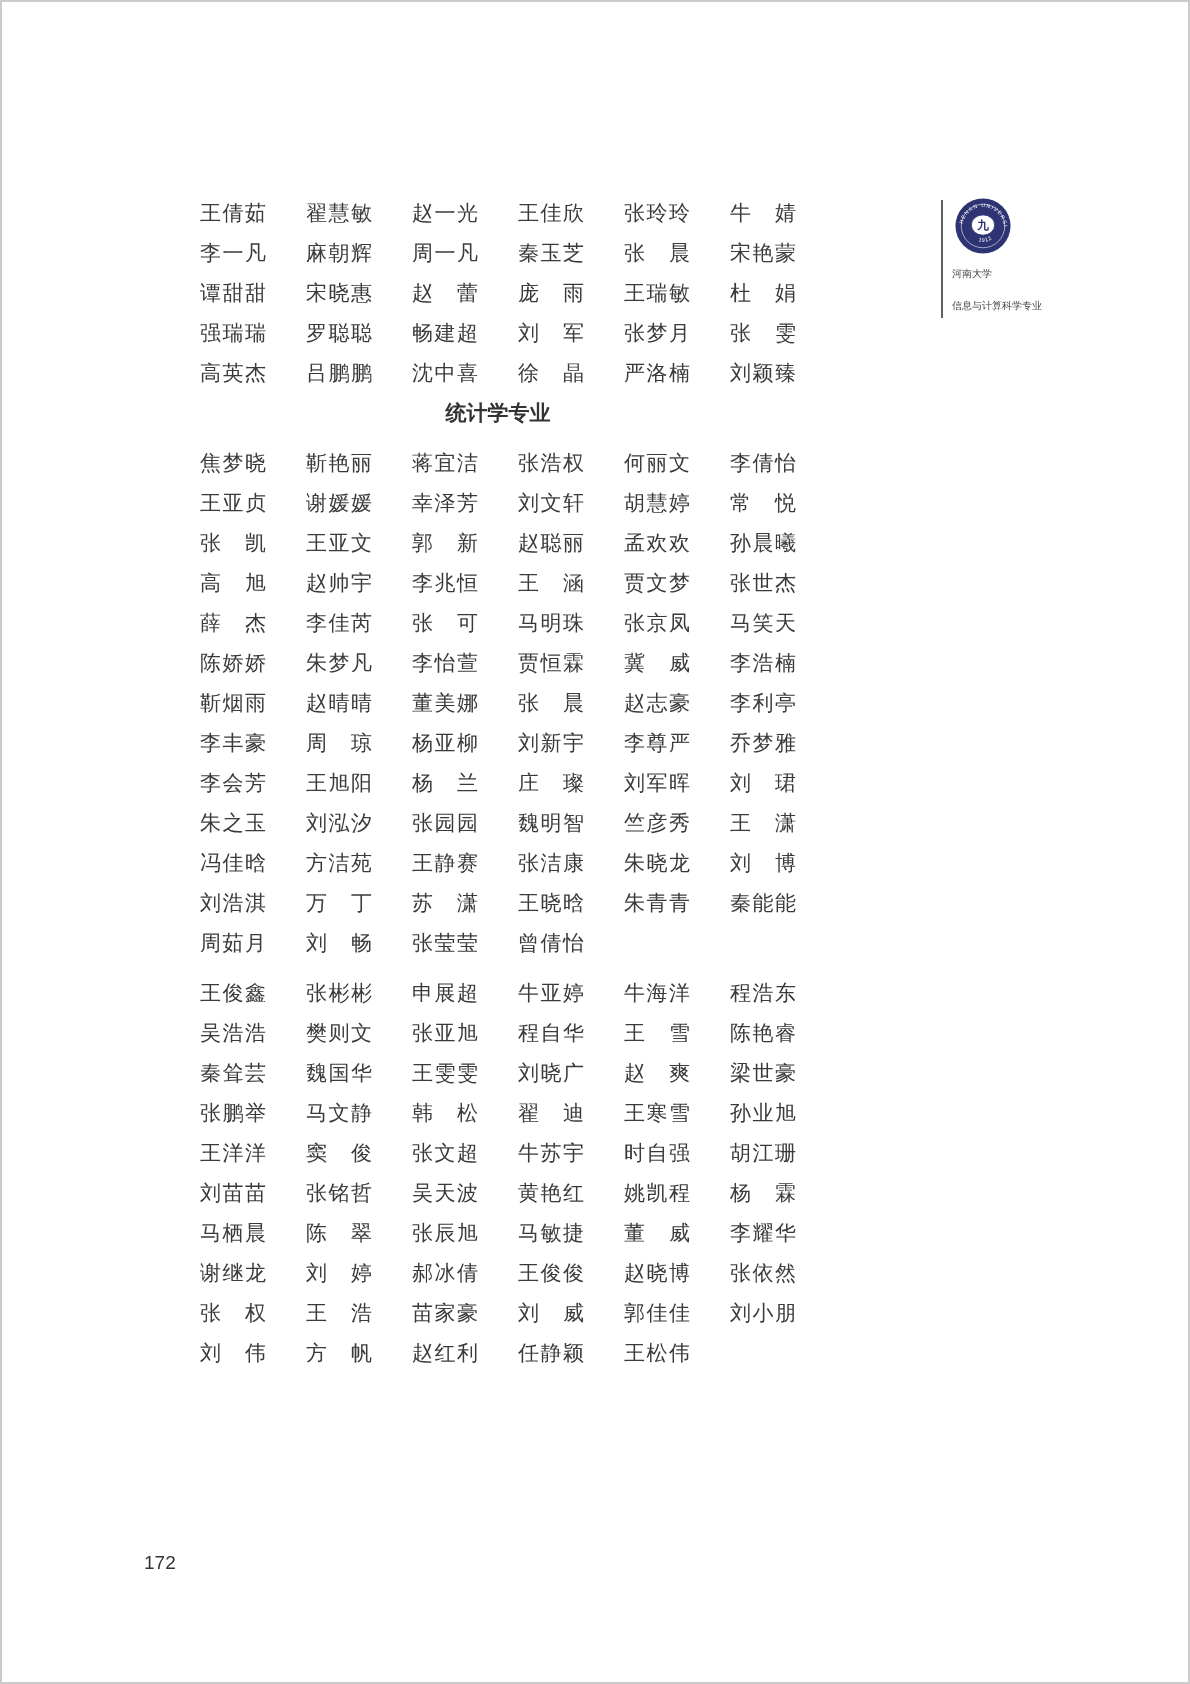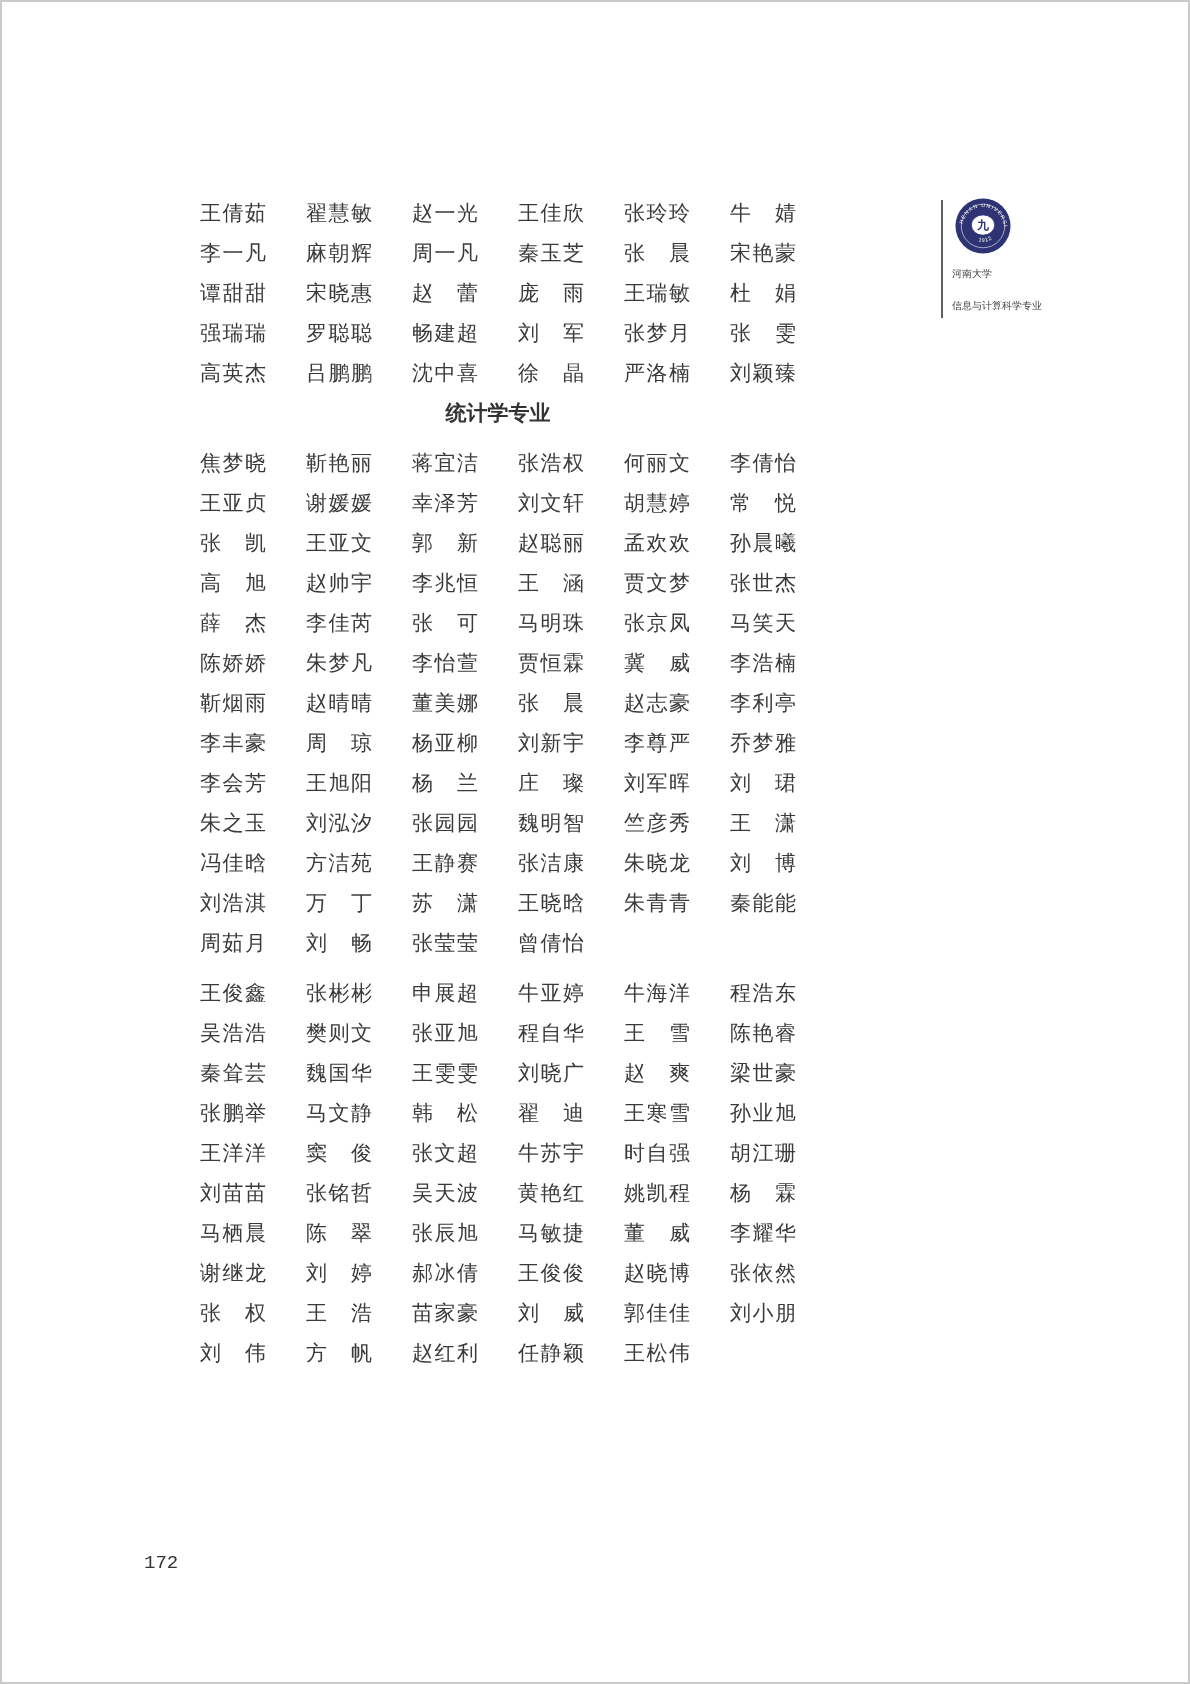--- a/index.html
+++ b/index.html
@@ -92,21 +92,21 @@
   .sidebar-text.line1 { top: 70px; }
   .sidebar-text.line2 { top: 102px; }
 
   
   .page-number {
     position: absolute;
     left: 144px;
     top: 1552px;
     font-size: 19px;
     color: #333333;
-    font-family: Liberation Mono, monospace;
+    font-family: Liberation Sans, sans-serif;
   }
 </style>
 </head>
 <body>
 
 <div class="page-frame"></div>
 
 <div id="sections-root">
     <section class="name-section">
       <div class="name-grid">

